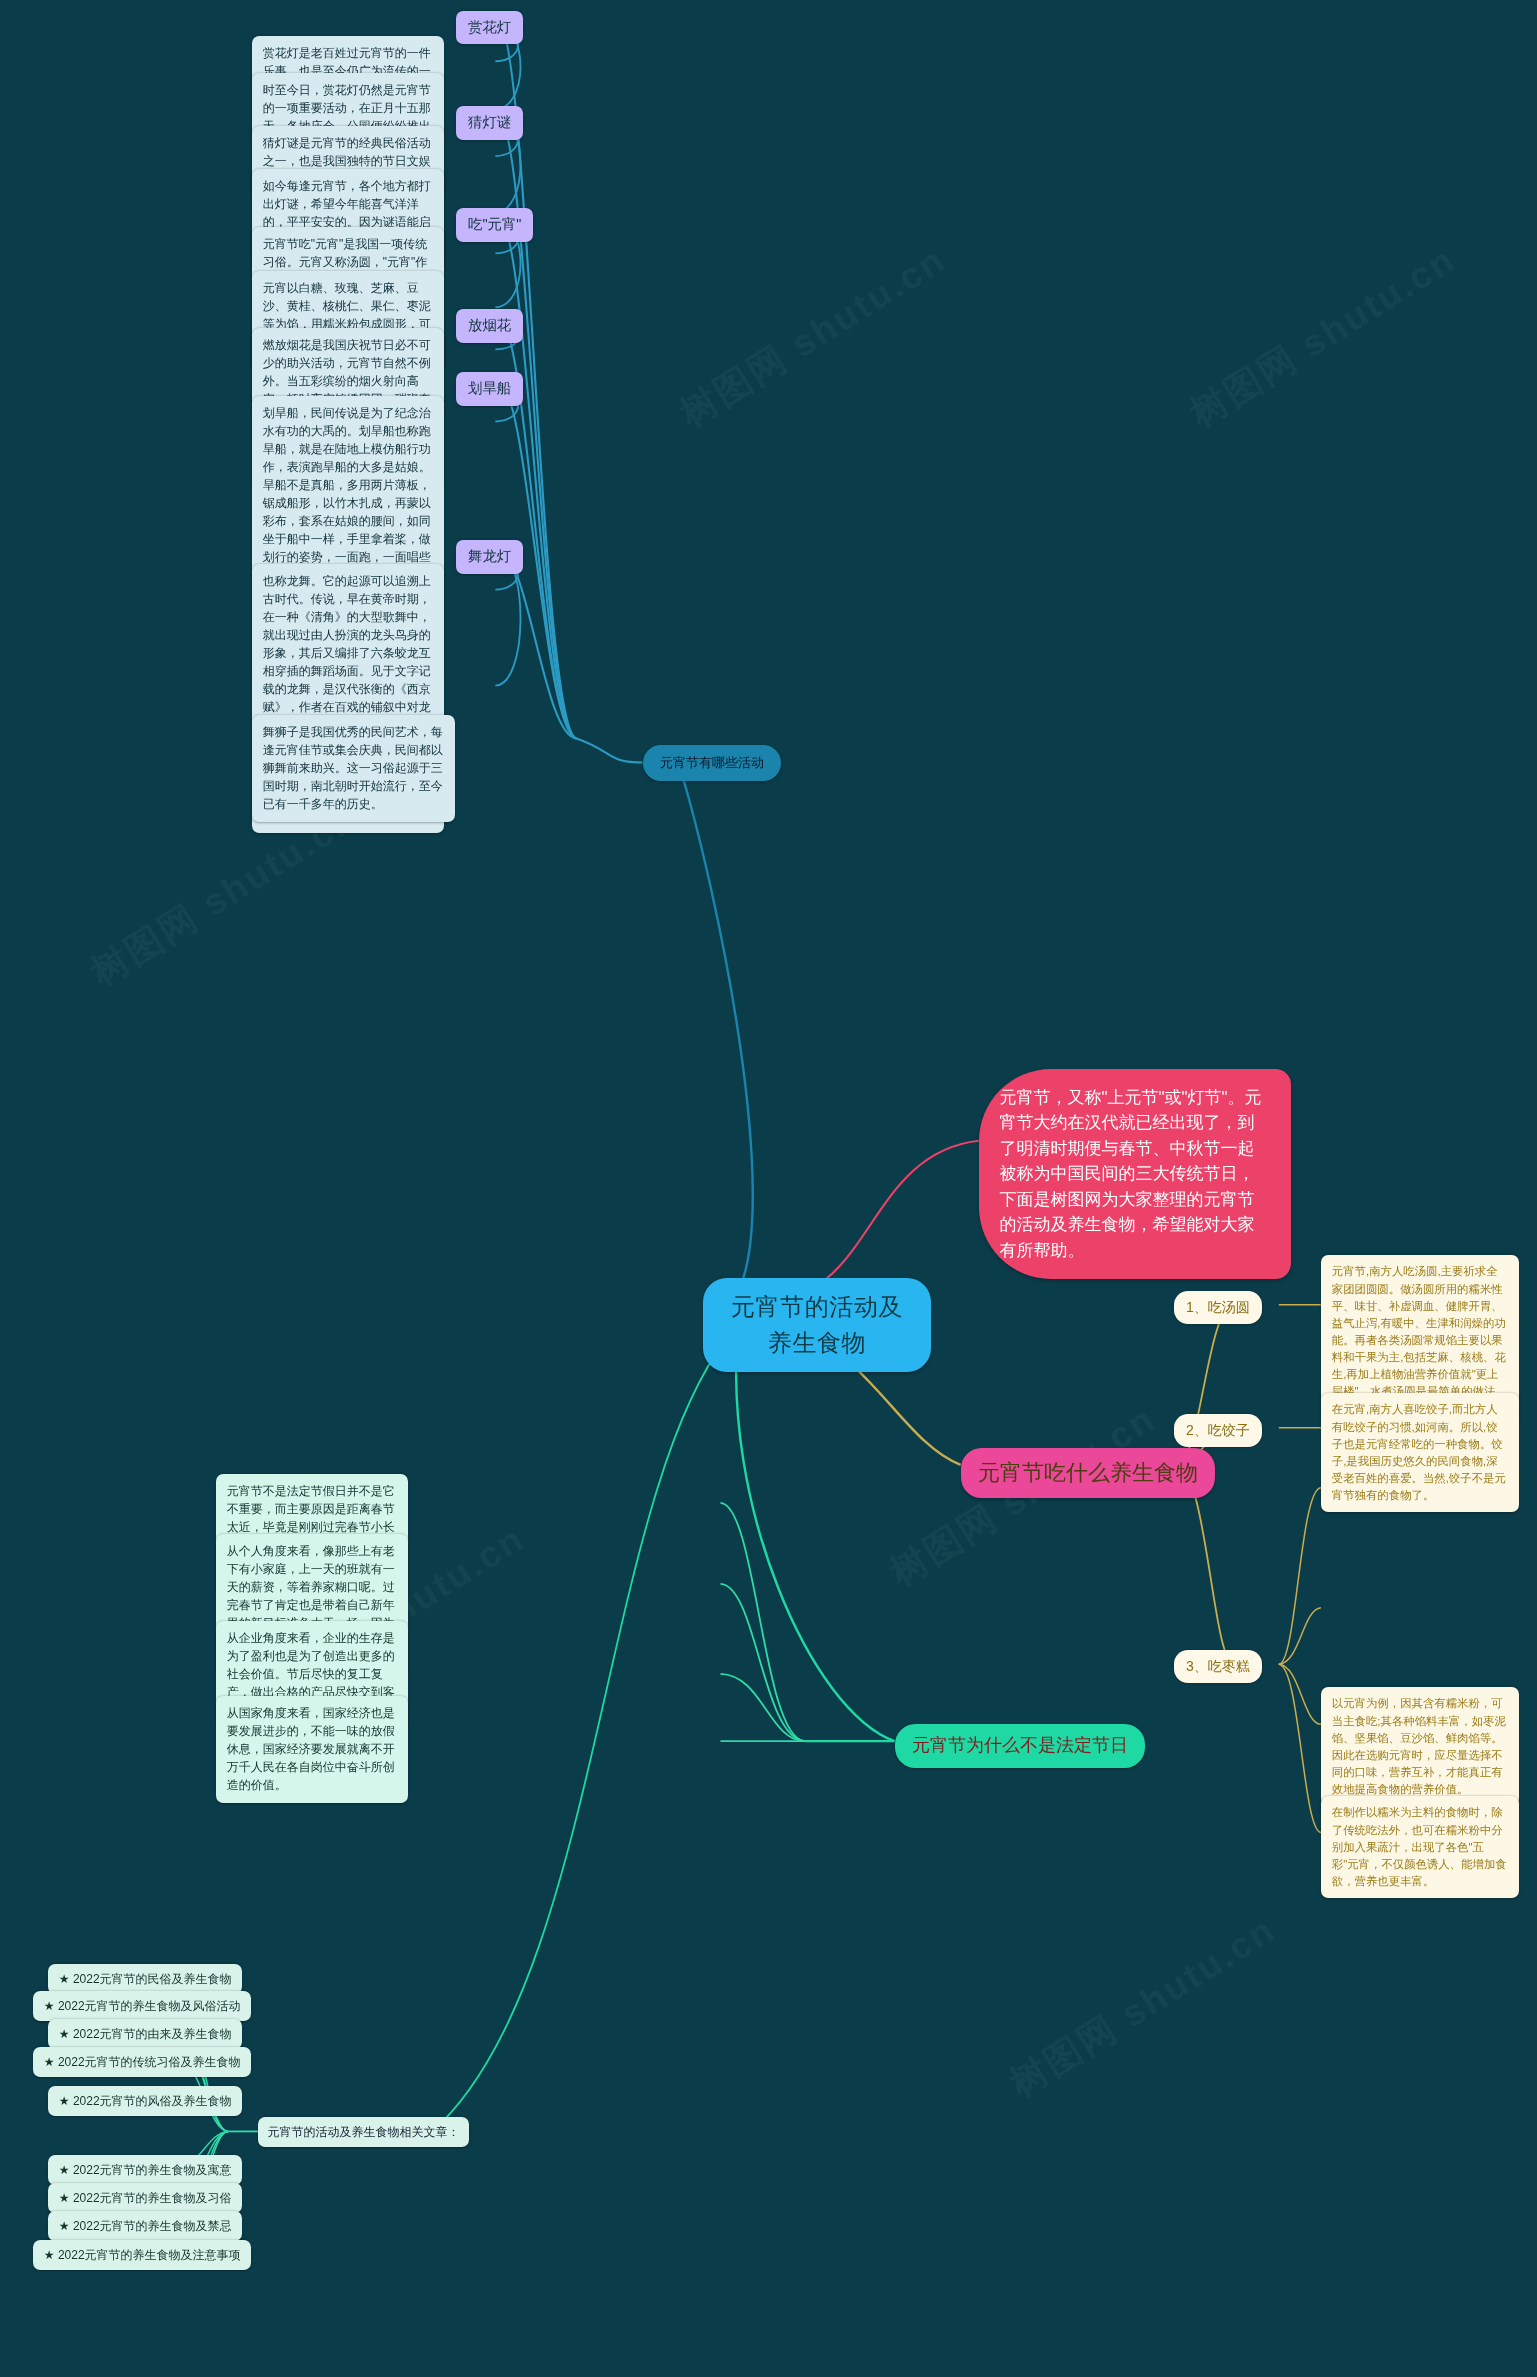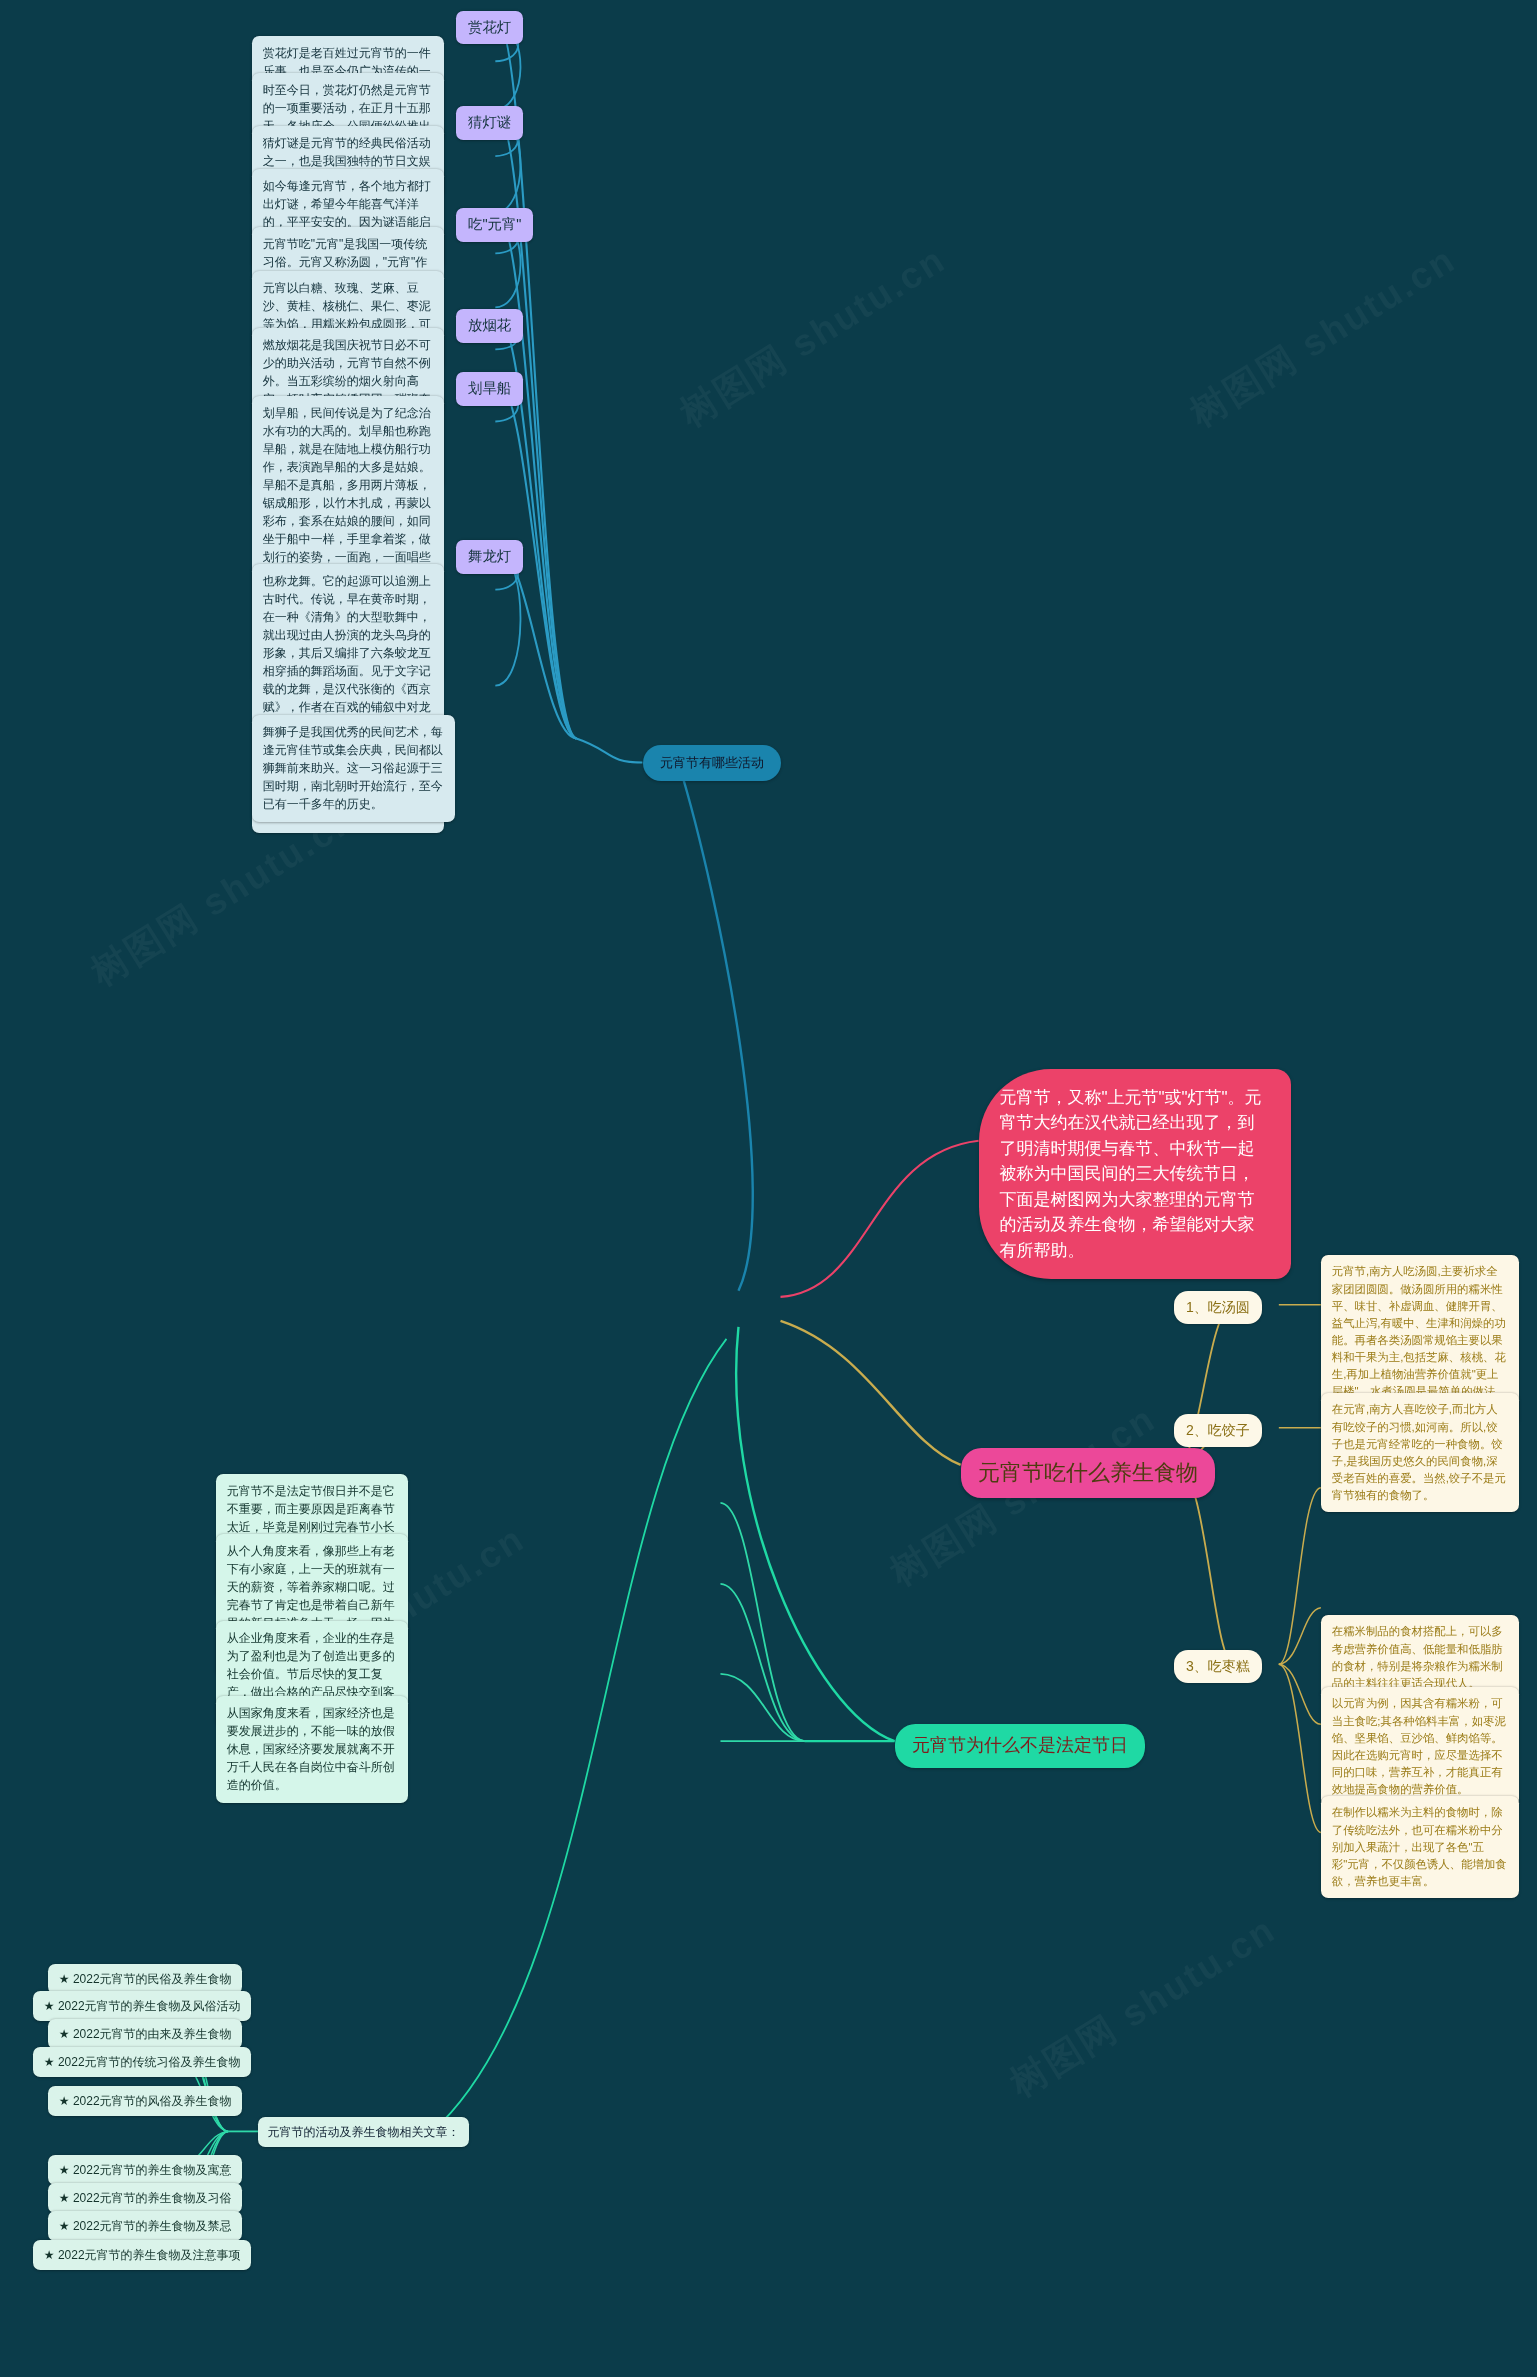--- a/index.html
+++ b/index.html
@@ -213,20 +213,21 @@
 
       <path d="M2130 2173 C2160 2173 2170 2173 2200 2173" stroke="#c9ac4e" stroke-width="2.5"></path>
       <path d="M2130 2378 C2160 2378 2170 2378 2200 2378" stroke="#c9ac4e" stroke-width="2.5"></path>
       <path d="M2130 2772 C2160 2770 2165 2480 2200 2478" stroke="#c9ac4e" stroke-width="2.5"></path>
       <path d="M2130 2772 C2165 2770 2170 2680 2200 2678" stroke="#c9ac4e" stroke-width="2.5"></path>
       <path d="M2130 2772 C2165 2774 2170 2870 2200 2872" stroke="#c9ac4e" stroke-width="2.5"></path>
       <path d="M2130 2772 C2165 2774 2170 3050 2200 3052" stroke="#c9ac4e" stroke-width="2.5"></path>
     </g>
   </svg>
 
+  <div class="node root" style="left:703px;top:1278px;width:228px;">元宵节的活动及养生食物</div>
 
   <div class="node intro" style="left:979px;top:1069px;width:312px;">元宵节，又称"上元节"或"灯节"。元宵节大约在汉代就已经出现了，到了明清时期便与春节、中秋节一起被称为中国民间的三大传统节日，下面是树图网为大家整理的元宵节的活动及养生食物，希望能对大家有所帮助。</div>
 
   <div class="node branch-blue" style="left:643px;top:745px;">元宵节有哪些活动</div>
 
   <div class="node topic-blue" style="left:456px;top:10.8px;">赏花灯</div>
   <div class="node leaf-blue" style="left:252px;top:36px;width:192px;">赏花灯是老百姓过元宵节的一件乐事，也是至今仍广为流传的一项活动。关于元宵节赏花灯的由来，民间有许多说法，其中一个神话传说甚是有趣。</div>
   <div class="node leaf-blue" style="left:252px;top:73px;width:192px;">时至今日，赏花灯仍然是元宵节的一项重要活动，在正月十五那天，各地庙会、公园便纷纷推出赏花灯的活动，届时天上繁星万点、地上火树银花，人间一片欢乐祥和的景象。</div>
 
   <div class="node topic-blue" style="left:456px;top:106px;">猜灯谜</div>
@@ -268,18 +269,17 @@
 
   <div class="node branch-yellow" style="left:961px;top:1448px;">元宵节吃什么养生食物</div>
 
   <div class="node topic-yellow" style="left:1174px;top:1291px;">1、吃汤圆</div>
   <div class="node leaf-yellow" style="left:1321px;top:1255px;width:198px;">元宵节,南方人吃汤圆,主要祈求全家团团圆圆。做汤圆所用的糯米性平、味甘、补虚调血、健脾开胃、益气止泻,有暖中、生津和润燥的功能。再者各类汤圆常规馅主要以果料和干果为主,包括芝麻、核桃、花生,再加上植物油营养价值就"更上层楼"。水煮汤圆是最简单的做法,其实也是最健康的吃法。</div>
 
   <div class="node topic-yellow" style="left:1174px;top:1414px;">2、吃饺子</div>
   <div class="node leaf-yellow" style="left:1321px;top:1393px;width:198px;">在元宵,南方人喜吃饺子,而北方人有吃饺子的习惯,如河南。所以,饺子也是元宵经常吃的一种食物。饺子,是我国历史悠久的民间食物,深受老百姓的喜爱。当然,饺子不是元宵节独有的食物了。</div>
 
   <div class="node topic-yellow" style="left:1174px;top:1650px;">3、吃枣糕</div>
-  <div class="node leaf-yellow" style="left:1321px;top:1615px;width:198px;">在糯米制品的食材搭配上，可以多考虑营养价值高、低能量和低脂肪的食材，特别是将杂粮作为糯米制品的主料往往更适合现代人。</div>
   <div class="node leaf-yellow" style="left:1321px;top:1687px;width:198px;">以元宵为例，因其含有糯米粉，可当主食吃;其各种馅料丰富，如枣泥馅、坚果馅、豆沙馅、鲜肉馅等。因此在选购元宵时，应尽量选择不同的口味，营养互补，才能真正有效地提高食物的营养价值。</div>
   <div class="node leaf-yellow" style="left:1321px;top:1796px;width:198px;">在制作以糯米为主料的食物时，除了传统吃法外，也可在糯米粉中分别加入果蔬汁，出现了各色"五彩"元宵，不仅颜色诱人、能增加食欲，营养也更丰富。</div>
 
 </div>
 
 
 </body></html>

